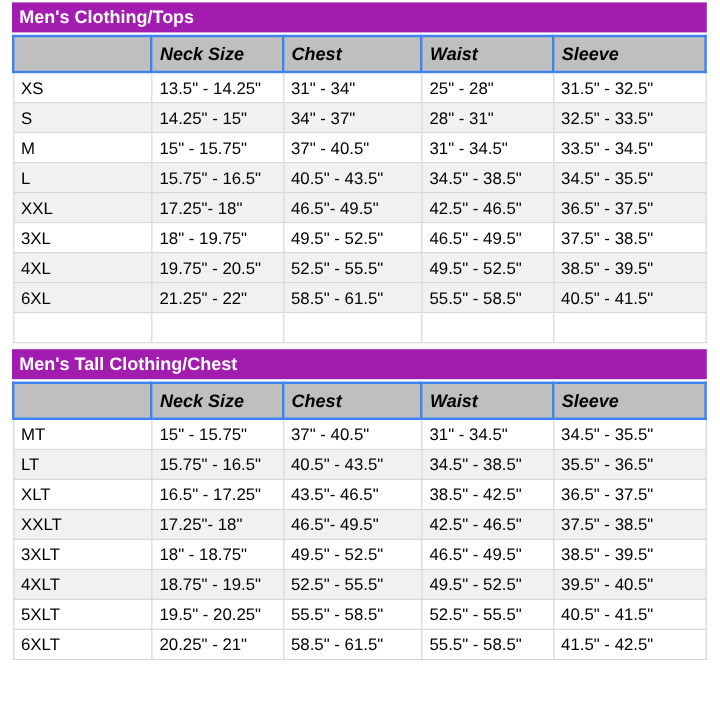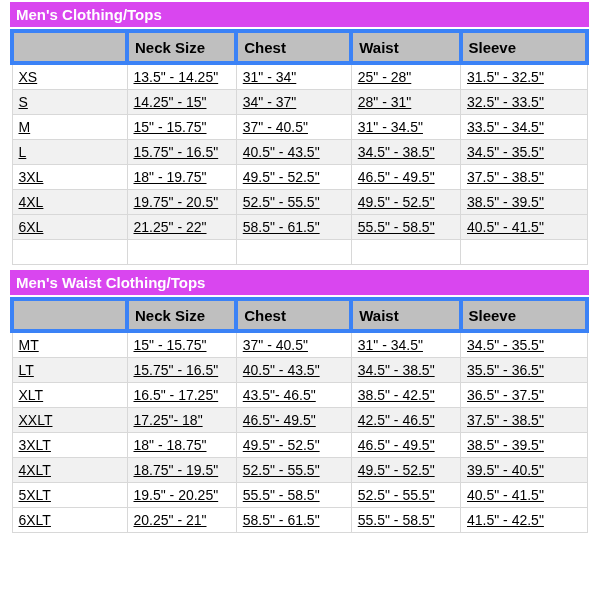--- a/index.html
+++ b/index.html
@@ -7,21 +7,21 @@
     margin: 0; padding: 0;
     width: 600px; height: 600px;
     background: #ffffff;
     font-family: "Liberation Sans", "DejaVu Sans", sans-serif;
     color: #000;
     overflow: hidden;
   }
   .page { padding: 2px 11px 0 10px; }
   .size-table { margin-bottom: 5px; }
   .table-title {
-    background: #d946ef;
+    background: #a21caf;
     color: #ffffff;
     font-weight: bold;
     font-size: 15px;
     line-height: 17px;
     padding: 4px 24px 4px 6px;
     margin-bottom: 2px;
   }
   table {
     width: 100%;
     border-collapse: collapse;
@@ -31,34 +31,35 @@
   col.c2 { width: 19%; }
   col.c3 { width: 20%; }
   col.c4 { width: 19%; }
   col.c5 { width: 22%; }
   th {
     background: #bfbfbf;
     text-align: left;
     font-size: 15px;
     font-weight: bold;
     padding: 6px 6px 5px 6px;
-    border: 4px solid #3b82f6;
+    border: 2px solid #3b82f6;
     height: 28px;
+    font-style: italic;
   }
   td {
     font-size: 14px;
     line-height: 16px;
     text-align: left;
     padding: 4px 6px;
     border: 1px solid #d8d8d8;
     height: 25px;
     white-space: nowrap;
     overflow: hidden;
   }
-  tbody tr { background: #ffffff; text-decoration: underline; }
+  tbody tr { background: #ffffff; }
   tbody tr.shaded { background: #f1f1f1; }
 </style>
 </head>
 <body>
 
 <div class="page">
 
   <section class="size-table">
     <div class="table-title">Men's Clothing/Tops</div>
     <table>
@@ -100,20 +101,27 @@
             <td>31" - 34.5"</td>
             <td>33.5" - 34.5"</td>
           </tr>
           <tr class="shaded">
             <td>L</td>
             <td>15.75" - 16.5"</td>
             <td>40.5" - 43.5"</td>
             <td>34.5" - 38.5"</td>
             <td>34.5" - 35.5"</td>
           </tr>
+          <tr class="shaded">
+            <td>XXL</td>
+            <td>17.25"- 18"</td>
+            <td>46.5"- 49.5"</td>
+            <td>42.5" - 46.5"</td>
+            <td>36.5" - 37.5"</td>
+          </tr>
           <tr>
             <td>3XL</td>
             <td>18" - 19.75"</td>
             <td>49.5" - 52.5"</td>
             <td>46.5" - 49.5"</td>
             <td>37.5" - 38.5"</td>
           </tr>
           <tr class="shaded">
             <td>4XL</td>
             <td>19.75" - 20.5"</td>
@@ -133,21 +141,21 @@
             <td></td>
             <td></td>
             <td></td>
             <td></td>
           </tr>
         </tbody>
     </table>
   </section>
 
   <section class="size-table">
-    <div class="table-title">Men's Waist Clothing/Tops</div>
+    <div class="table-title">Men's Tall Clothing/Chest</div>
     <table>
       <colgroup>
         <col class="c1">
           <col class="c2">
           <col class="c3">
           <col class="c4">
           <col class="c5">
       </colgroup>
       <thead>
         <tr>

